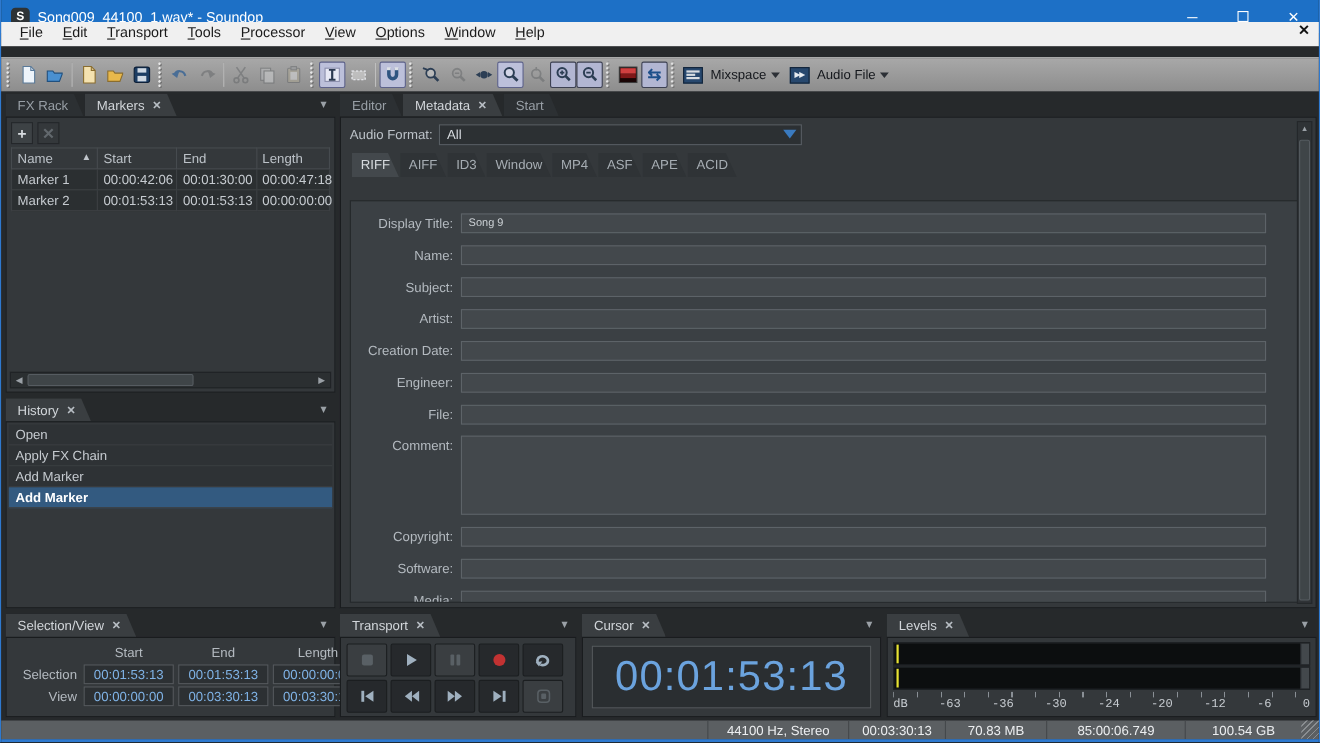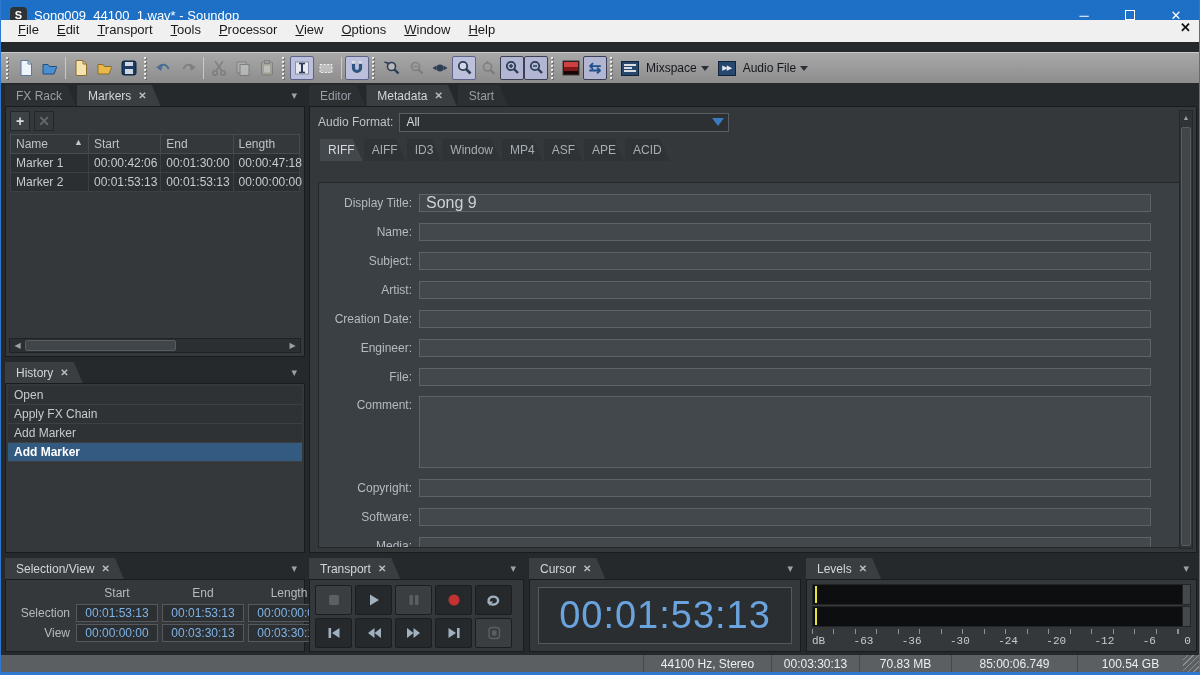--- a/index.html
+++ b/index.html
@@ -88,21 +88,21 @@
             color:#d6dade; display:flex; align-items:center; padding-left:6px; position:relative;text-align:right; }
   .fmt-dd .ddtri { position:absolute; right:4px; width:0; height:0; border-left:6px solid rgba(0,0,0,0); border-right:6px solid rgba(0,0,0,0); border-top:8px solid #3a7abf; }
   .ftabs { display:flex; padding:6px 0 0 10px; }
   .ftab { height:22px; line-height:22px; padding:0 8px; font-size:12px; color:#a6adb3; background:#2f3336;
           clip-path:polygon(0 0, calc(100% - 10px) 0, 100% 100%, 0 100%); margin-right:1px; }
   .ftab.active { background:#43484c; color:#d6dade; }
   .fmt-body { position:absolute; left:8px; right:8px; top:75px; bottom:4px; background:#3b4044; border:1px solid #24272a; overflow:hidden; }
   .frow { display:flex; align-items:center; margin:10px 36px 0 0; height:19px; }
   .frow label { flex:0 0 100px; text-align:right; color:#b4bac0; font-size:12px; padding-right:7px; }
   .frow input, .frow textarea { flex:1; height:18px; background:#43484c; border:1px solid #5d6368;
-        color:#ccd1d5; font-size:16px; font-family:"Liberation Sans",sans-serif; padding:0 6px; outline:none; }
+        color:#ccd1d5; font-size:10px; font-family:"Liberation Sans",sans-serif; padding:0 6px; outline:none; }
   .frow.comment { height:72px; align-items:flex-start; }
   .frow.comment label { padding-top:2px; }
   .frow.comment textarea { height:72px; resize:none; }
   .vscroll { position:absolute; right:3px; top:3px; bottom:3px; width:14px; background:#2f3336; border:1px solid #24272a; }
   .vs-up { height:14px; text-align:center; font-size:7px; color:#9aa0a6; line-height:14px; }
   .vs-thumb { position:absolute; left:1px; right:1px; top:16px; bottom:2px; background:#3f4548; border:1px solid #565c61; border-radius:2px; }
 
   
   .tp-grid { display:grid; grid-template-columns:repeat(5,37px); grid-auto-rows:30px; gap:3px; padding:5px 0 0 5px; }
   .tp-btn { background:#26292c; border:1px solid #1b1e20; border-radius:2px; display:flex; align-items:center; justify-content:center; }

